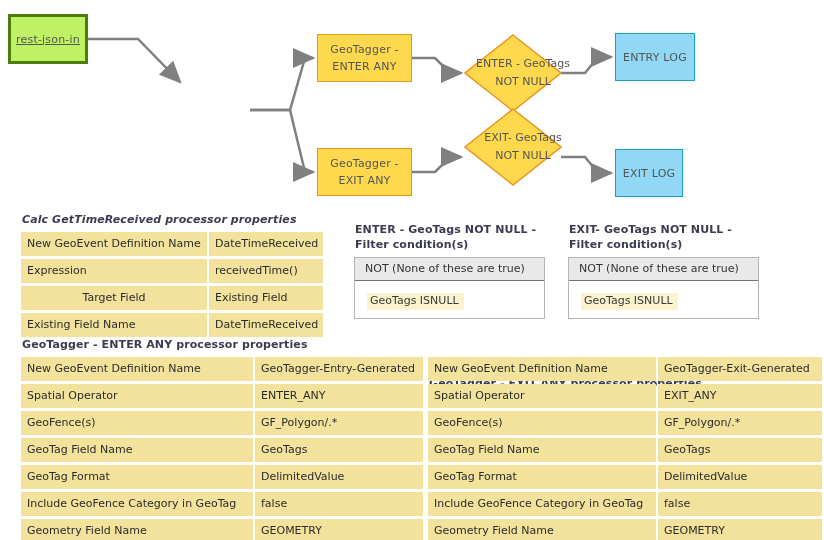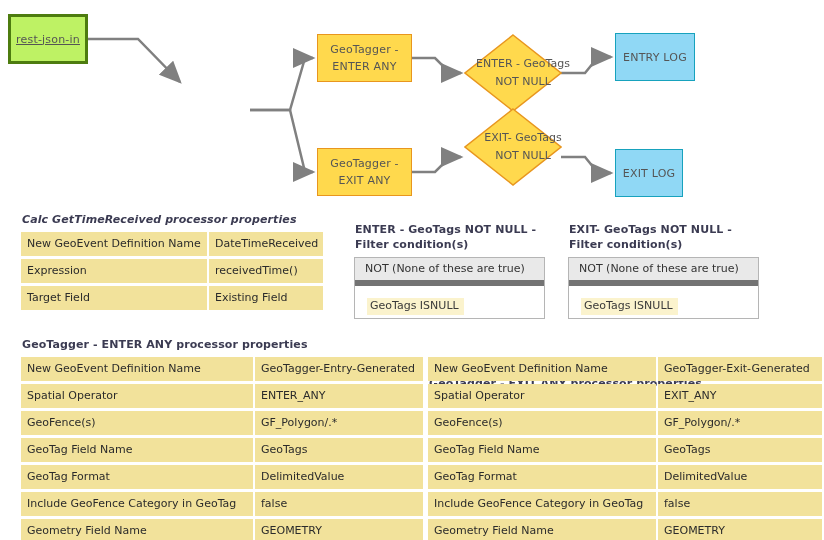--- a/index.html
+++ b/index.html
@@ -106,21 +106,21 @@
 
   
   .filter-card {
     position: absolute;
     box-sizing: border-box;
     background: #ffffff;
     border: 1px solid #b5b5b5;
   }
   .filter-card-header {
     background: #e9e9e9;
-    border-bottom: 6px solid #737373;
+    border-bottom: 1px solid #737373;
     font-size: 11px;
     color: #333333;
     padding: 4px 6px 5px 10px;
     line-height: 13px;
   }
   .filter-card-body {
     padding: 8px 6px 8px 12px;
   }
   .filter-chip {
     display: inline-block;
@@ -210,22 +210,26 @@
   <tbody id="calc-table-body">
       <tr>
         <td style="height: 12px;">New GeoEvent Definition Name</td>
         <td>DateTimeReceived</td>
       </tr>
       <tr>
         <td style="height: 12px;">Expression</td>
         <td>receivedTime()</td>
       </tr>
       <tr>
-        <td style="height: 12px;">Target Field</td>
+        <td style="height: 12px; text-align: center;">Target Field</td>
         <td>Existing Field</td>
+      </tr>
+      <tr>
+        <td style="height: 12px;">Existing Field Name</td>
+        <td>DateTimeReceived</td>
       </tr>
     </tbody>
 </table>
 
 <div class="panel-title" style="left:355px; top:222px; width:190px;">
   <span>ENTER - GeoTags NOT NULL -</span><br>
   <span>Filter condition(s)</span>
 </div>
 <div class="filter-card" style="left:354px; top:257px; width:191px; height:62px;">
   <div class="filter-card-header">NOT (None of these are true)</div>

